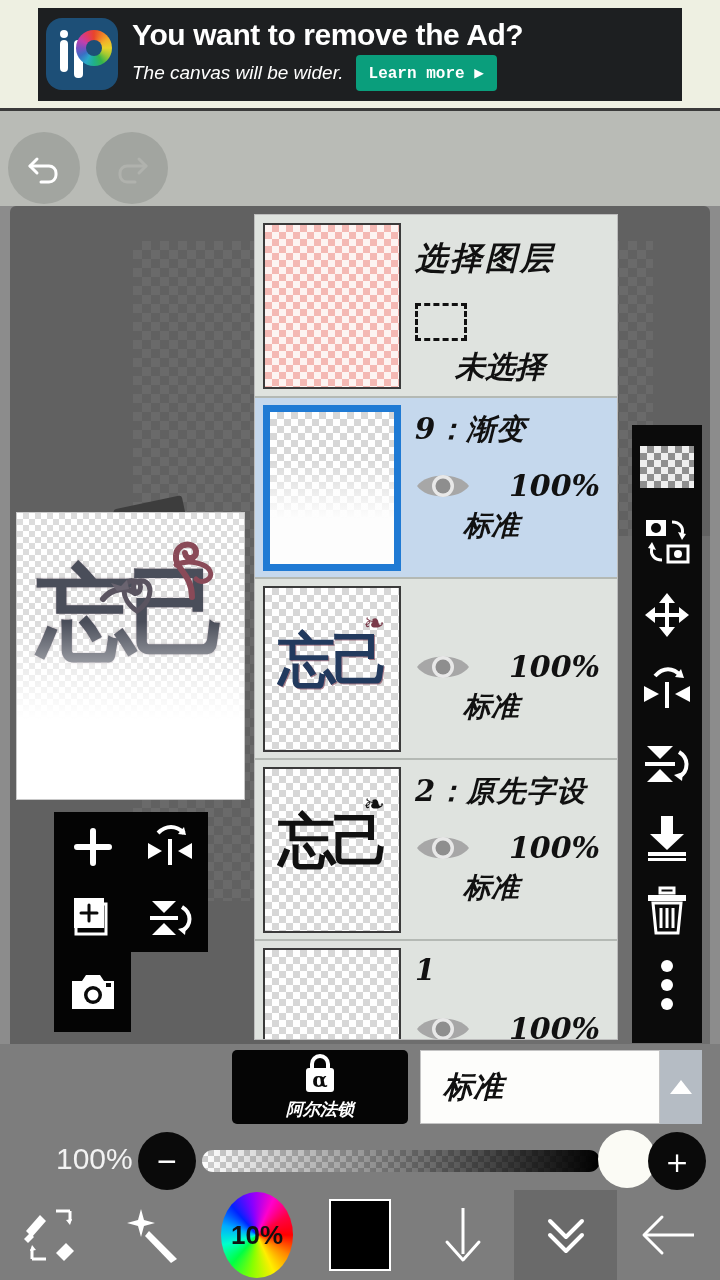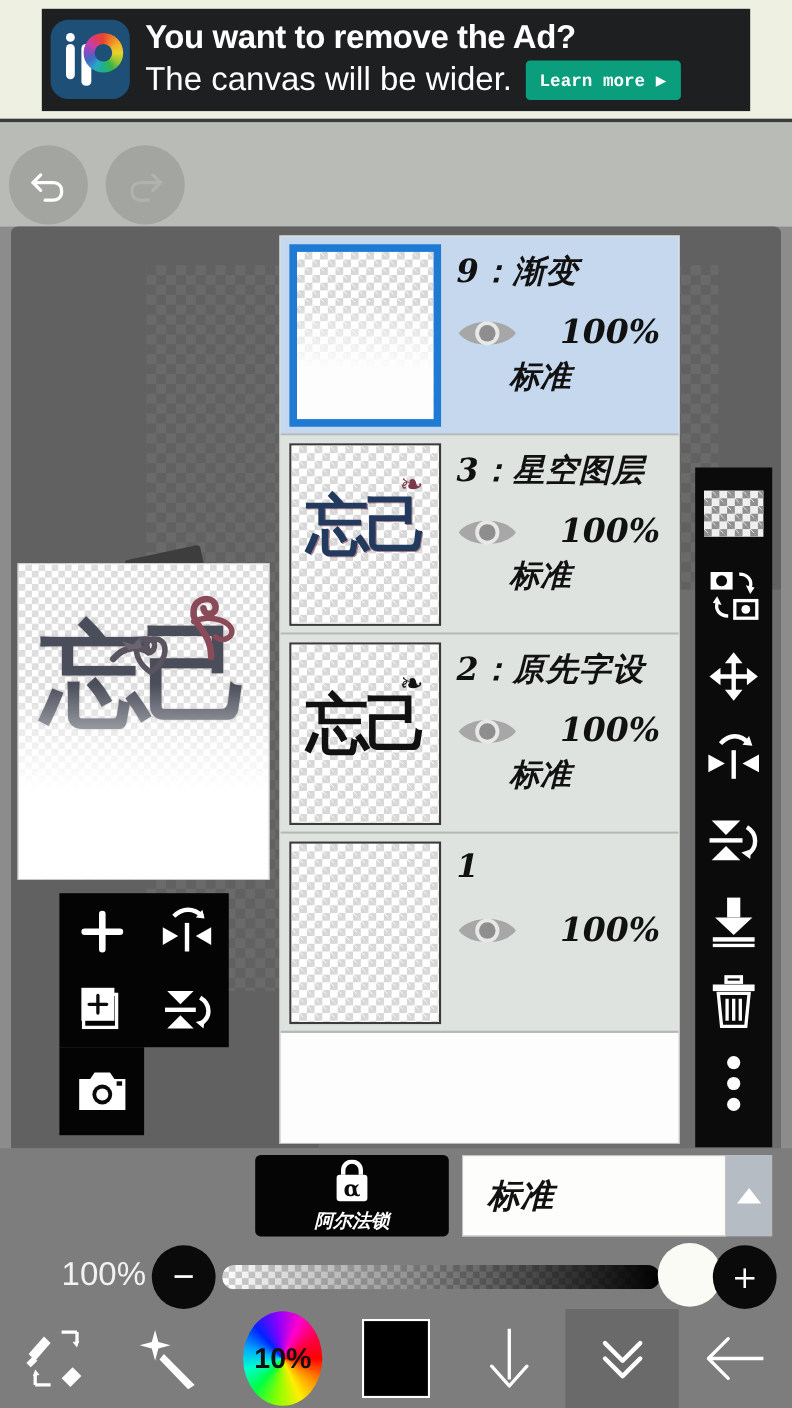--- a/index.html
+++ b/index.html
@@ -35,21 +35,21 @@
     border-radius:50%;
     background:conic-gradient(#e8452c,#ef7c28,#f2b229,#e8d32a,#9ec832,#35b44a,
       #1fb08a,#2aa7c9,#3b6fc4,#7b4fc0,#c23fae,#e03a6a,#e8452c);
   }
   .ip-wheel::after { content:""; position:absolute; left:10px; top:10px;
     width:16px; height:16px; border-radius:50%; background:#1d4f77; }
   #ad-text { flex:1 1 auto; padding-left:14px; color:#fff; }
   #ad-headline { font-size:30px; font-weight:bold; letter-spacing:-0.4px;
                  line-height:36px; white-space:nowrap; }
   #ad-sub-row { display:flex; align-items:center; gap:12px; margin-top:2px; }
-  #ad-sub { font-size:30px; font-weight:normal; line-height:32px; white-space:nowrap; }
+  #ad-sub { font-size:19px; font-weight:normal; line-height:32px; white-space:nowrap;font-style:italic; }
   #ad-cta {
     background:#0a9e7c; color:#fff; font-size:16px; font-weight:bold;
     padding:8px 13px; border-radius:4px; white-space:nowrap;font-family:Liberation Mono, monospace;
   }
 
   
   #topnav {
     position:absolute; left:0; top:108px; width:720px; height:98px;
     background:#b9bbb6;
     border-top:3px solid #3a3a3a;
@@ -396,20 +396,32 @@
   <svg width="50" height="42" viewBox="0 0 50 42">
     <path d="M4 10 H14 L18 4 H32 L36 10 H46 V38 H4 Z" fill="#fff"></path>
     <circle cx="25" cy="24" r="9" fill="#0a0a0a"></circle>
     <circle cx="25" cy="24" r="5.5" fill="#fff"></circle>
     <rect x="38" y="12" width="5" height="4" fill="#0a0a0a"></rect>
   </svg>
 </div>
 
 <div id="layer-panel">
 
+  <div class="layer-row" id="row-select-layer">
+    <div class="layer-thumb-wrap">
+      <div class="layer-thumb">
+        <div class="checker-pink"></div>
+      </div>
+    </div>
+    <div class="layer-info">
+      <div id="select-layer-title">选择图层</div>
+      <div id="select-layer-marquee"></div>
+      <div id="select-layer-status">未选择</div>
+    </div>
+  </div>
 
   <div class="layer-row selected">
     <div class="layer-thumb-wrap">
       <div class="layer-thumb">
         <div class="checker-gray"></div>
         <div class="thumb-fade"></div>
       </div>
     </div>
     <div class="layer-info">
       <div class="layer-name">9：渐变</div>
@@ -429,21 +441,20 @@
 
   <div class="layer-row">
     <div class="layer-thumb-wrap">
       <div class="layer-thumb">
         <div class="checker-gray"></div>
         <div class="thumb-deco">❧</div>
         <div class="thumb-glyph galaxy">忘己</div>
       </div>
     </div>
     <div class="layer-info">
-      <div class="layer-name">3：星空图层</div>
       <div class="layer-meta">
         <div class="meta-row1">
           <svg class="eye-icon" viewBox="0 0 56 34">
             <path d="M2 17 C12 3 44 3 54 17 C44 31 12 31 2 17 Z" fill="#a7a7a7"></path>
             <circle cx="28" cy="17" r="11" fill="#e8e8e8"></circle>
             <circle cx="28" cy="17" r="7.5" fill="#8e8e8e"></circle>
           </svg>
           <div class="layer-opacity">100%</div>
         </div>
         <div class="layer-blend">标准</div>

